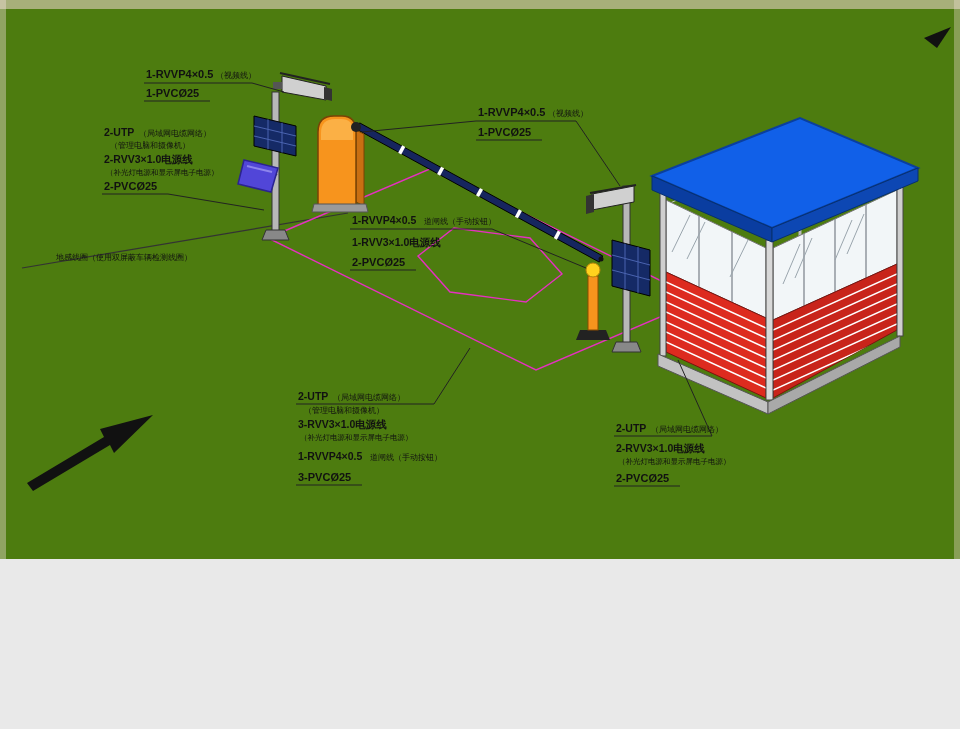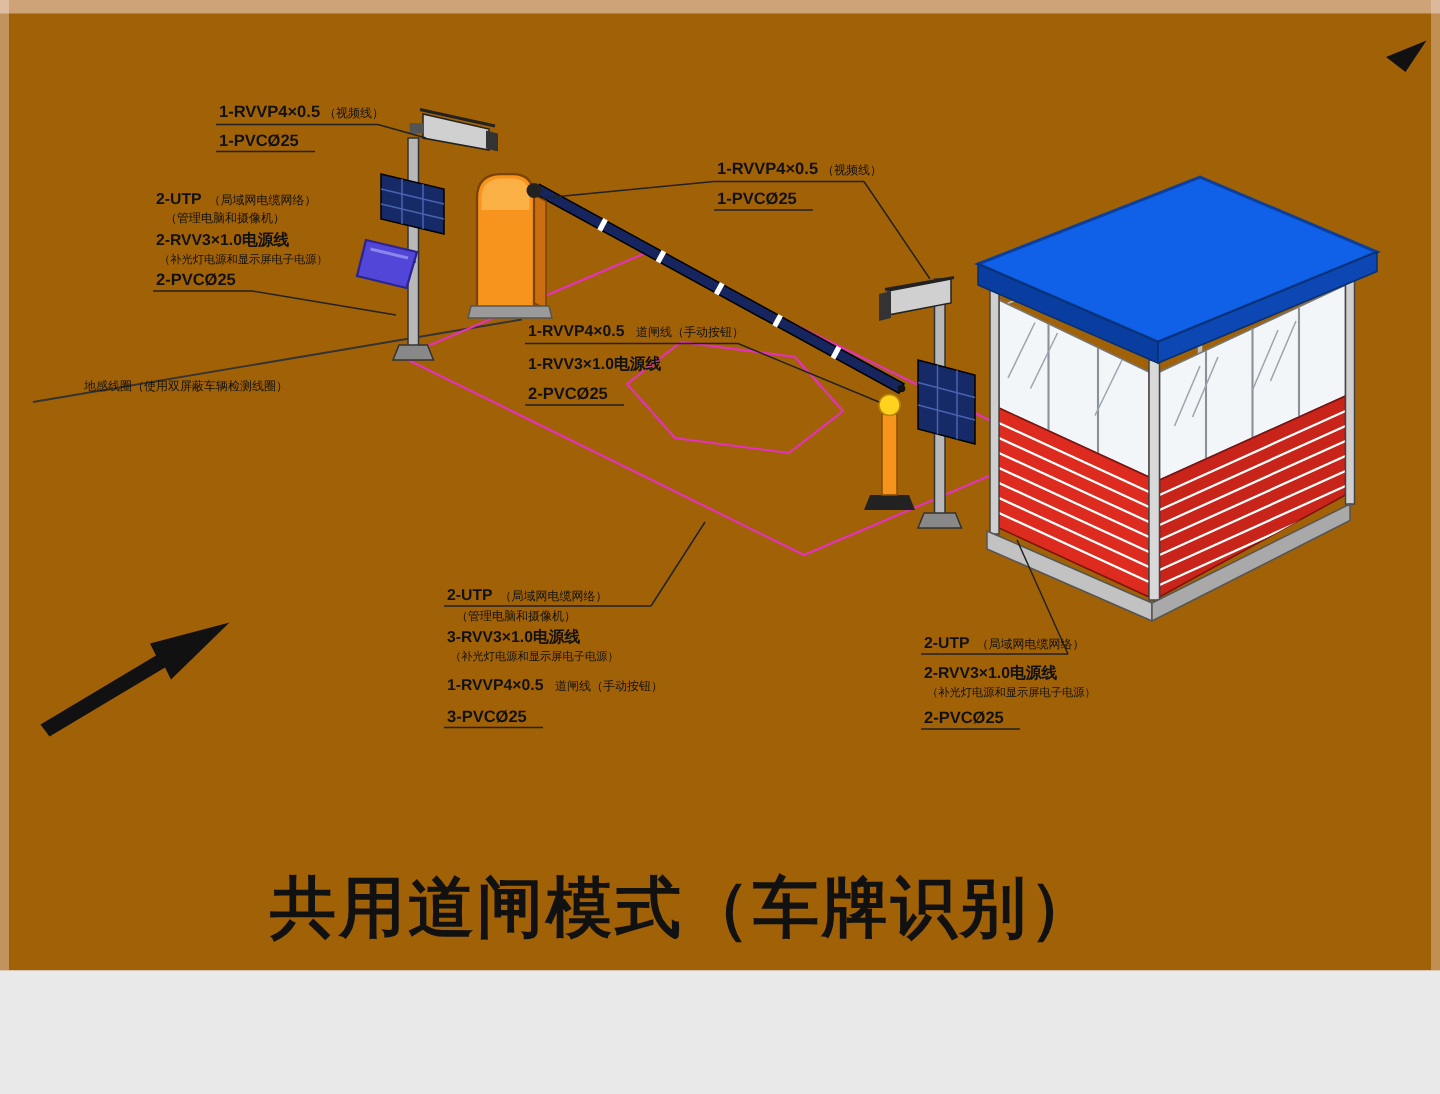--- a/index.html
+++ b/index.html
@@ -1,17 +1,17 @@
 <!DOCTYPE html>
 <html><head>
 <meta charset="utf-8">
 <style>
   html,body{margin:0;padding:0;background:#e9e9e9;}
   .stage{
-    position:relative;width:960px;height:647px;background:#a16207;
+    position:relative;width:960px;height:559px;background:#4d7c0f;
     font-family:"Liberation Sans", sans-serif;overflow:hidden;
   }
   svg{display:block;}
   text{font-family:"Liberation Sans", sans-serif;fill:#111;}
   .lbl-main{font-size:11px;font-weight:700;}
   .lbl-mid{font-size:10.5px;font-weight:700;}
   .lbl-note{font-size:8px;font-weight:400;}
   .lbl-tiny{font-size:7.5px;font-weight:400;}
   .title-text{font-size:44px;font-weight:600;letter-spacing:2px;}
   .leader{stroke:#222;stroke-width:1;fill:none;}

